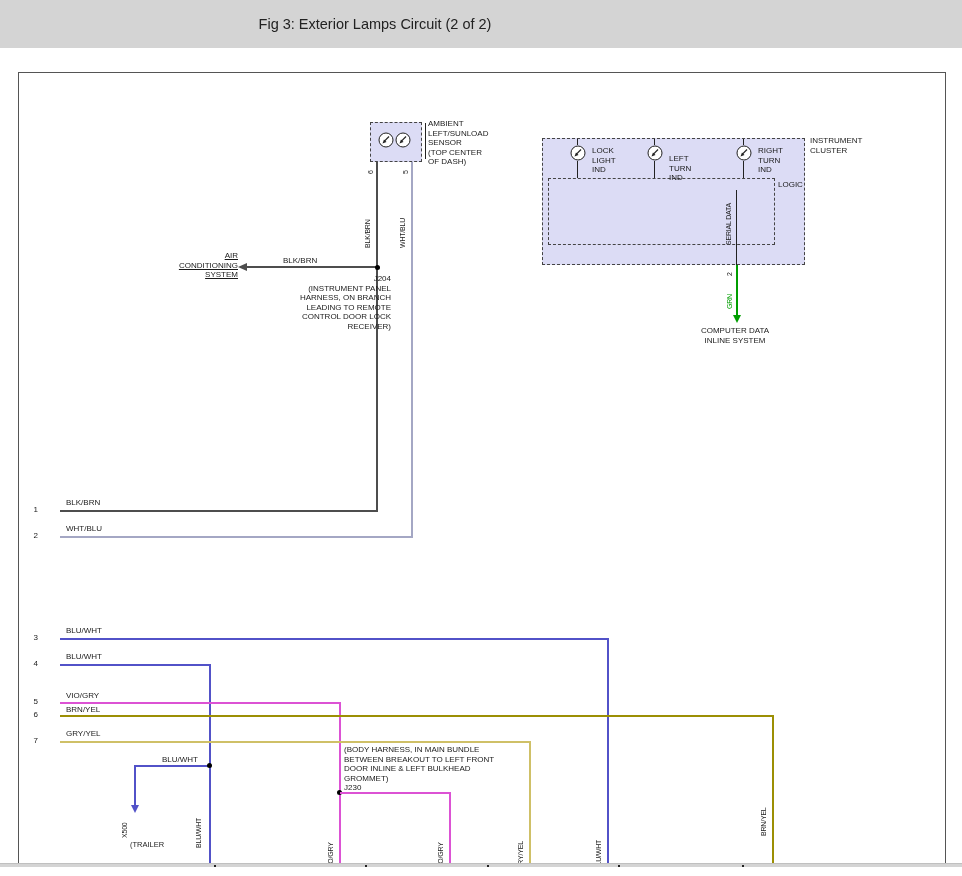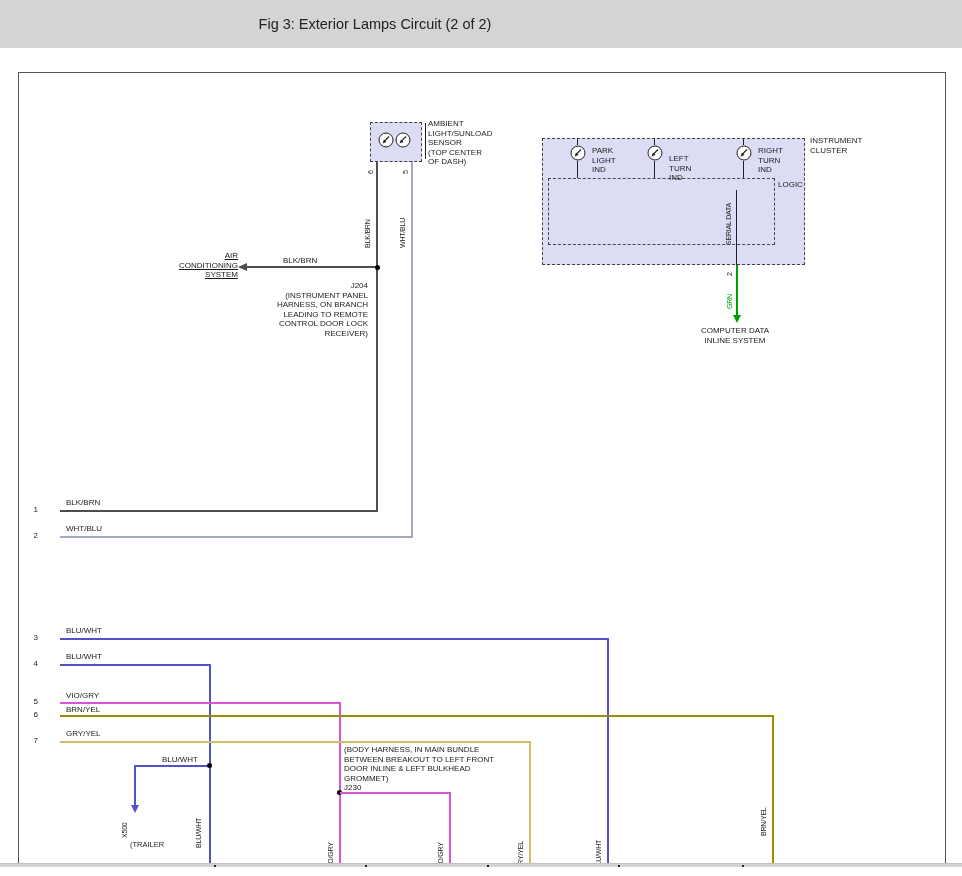--- a/index.html
+++ b/index.html
@@ -53,40 +53,40 @@
   </div>
   <div class="lamp" style="left:395px; top:132px;">
     <svg width="16" height="16" viewBox="0 0 16 16">
         <circle cx="8" cy="8" r="7" fill="#fff" stroke="#222"></circle>
         <line x1="11" y1="4.5" x2="6.2" y2="9.3" stroke="#222" stroke-width="1.2"></line>
         <polygon points="4.5,11.5 8.5,10 6,7.5" fill="#222"></polygon>
       </svg>
   </div>
   <div class="wire c-blk" style="left:425px; top:123px; width:1px; height:36px;"></div>
   <div class="t" style="left:428px; top:119px;">AMBIENT
-LIGHT/SUNLOAD
+LEFT/SUNLOAD
 SENSOR
 (TOP CENTER
 OF DASH)</div>
   <div class="vt" style="left:367px; top:164px; height:10px;">6</div>
   <div class="vt" style="left:402px; top:164px; height:10px;">5</div>
 
   <div class="wire c-blkbrn" style="left:376px; top:162px; width:2px; height:349px;"></div>
   <div class="wire c-whtblu" style="left:411px; top:162px; width:2px; height:376px;"></div>
   <div class="vt" style="left:364px; top:202px; height:46px;">BLK/BRN</div>
   <div class="vt" style="left:399px; top:202px; height:46px;">WHT/BLU</div>
 
   <div class="arrL" style="left:238px; top:263px;"></div>
   <div class="wire c-blkbrn" style="left:246px; top:266px; width:131px; height:2px;"></div>
   <div class="t" style="left:283px; top:256px;">BLK/BRN</div>
   <div class="t t-r" style="left:140px; top:251px; width:98px;text-decoration:underline;">AIR
 CONDITIONING
 SYSTEM</div>
   <div class="dot" style="left:375px; top:265px;"></div>
-  <div class="t t-r" style="left:226px; top:274px; width:142px;margin-top:7px;">J204
+  <div class="t t-r" style="left:249px; top:274px; width:142px;">J204
 (INSTRUMENT PANEL
 HARNESS, ON BRANCH
 LEADING TO REMOTE
 CONTROL DOOR LOCK
 RECEIVER)</div>
 
   <div class="dashbox" style="left:542px; top:138px; width:261px; height:125px;"></div>
   <div class="dashbox" style="left:548px; top:178px; width:225px; height:65px;"></div>
   <div class="t" style="left:810px; top:136px;">INSTRUMENT
 CLUSTER</div>
@@ -112,21 +112,21 @@
         <polygon points="4.5,11.5 8.5,10 6,7.5" fill="#222"></polygon>
       </svg>
   </div>
   <div class="lamp" style="left:736px; top:145px;">
     <svg width="16" height="16" viewBox="0 0 16 16">
         <circle cx="8" cy="8" r="7" fill="#fff" stroke="#222"></circle>
         <line x1="11" y1="4.5" x2="6.2" y2="9.3" stroke="#222" stroke-width="1.2"></line>
         <polygon points="4.5,11.5 8.5,10 6,7.5" fill="#222"></polygon>
       </svg>
   </div>
-  <div class="t" style="left:592px; top:146px;">PARK
+  <div class="t" style="left:592px; top:146px;">LOCK
 LIGHT
 IND</div>
   <div class="t" style="left:669px; top:146px;margin-top:8px;">LEFT
 TURN
 IND</div>
   <div class="t" style="left:758px; top:146px;">RIGHT
 TURN
 IND</div>
 
   <div class="wire c-blk" style="left:736px; top:190px; width:1px; height:75px;"></div>

